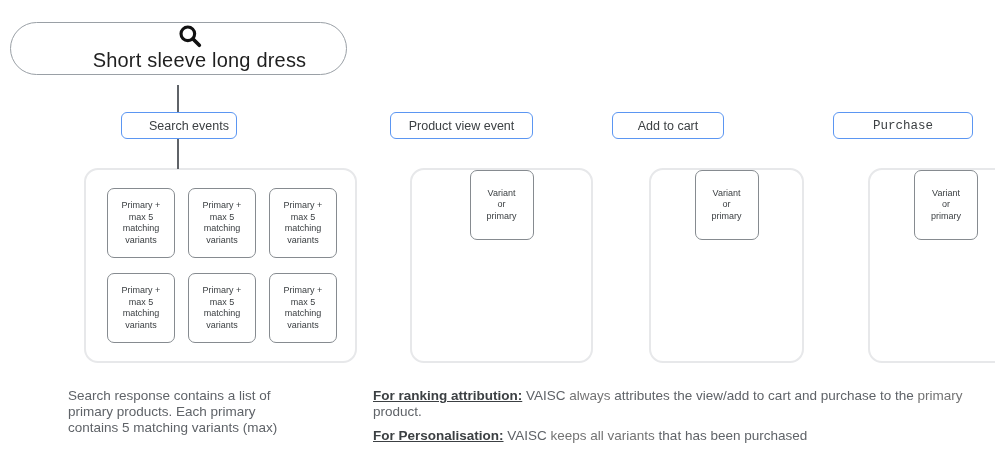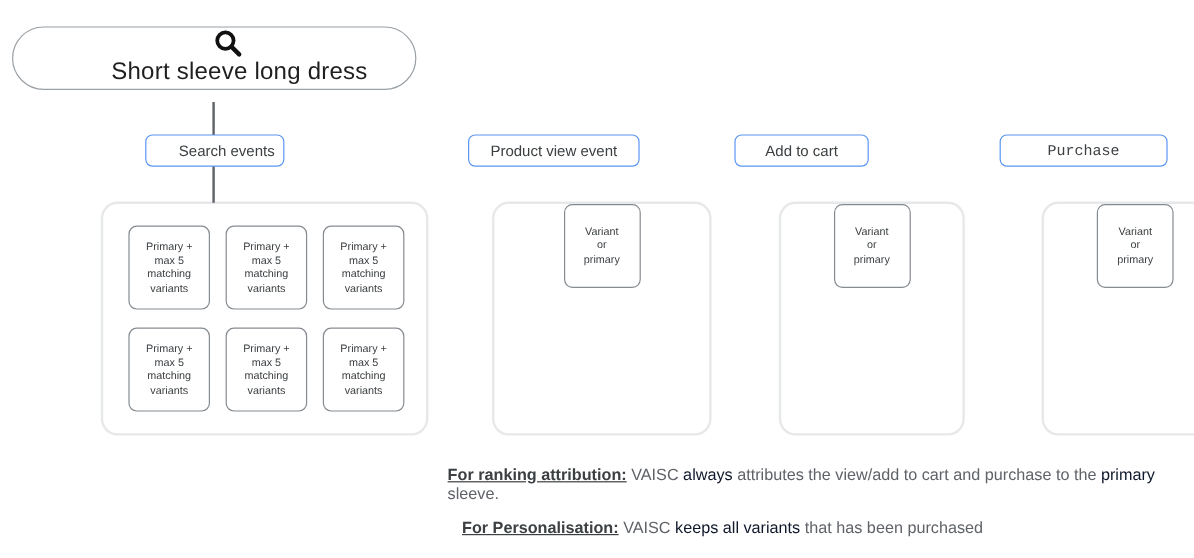--- a/index.html
+++ b/index.html
@@ -46,23 +46,23 @@
   }
   .panel.center .mini{width:64px;height:70px;}
   
   .note-left{
     position:absolute;left:68px;top:388px;width:310px;
     font-size:13.5px;line-height:16px;color:#5f6368;white-space:pre-line;
   }
   .notes-right{position:absolute;left:373px;top:388px;width:620px;
     font-size:13.5px;line-height:16px;color:#5f6368;}
   .notes-right p{margin:0 0 8px 0;}
-  .notes-right p:last-child{margin:12px;}
+  .notes-right p:last-child{margin:0;}
   .notes-right b{color:#3c4043;font-weight:bold;text-decoration:underline;}
-  .red{color:#0f172a;}
+  .red{color:#737373;}
 </style>
 </head>
 <body>
 
 <div class="canvas">
 
   <div class="search-pill">
     <svg width="26" height="26" viewBox="0 0 24 24">
       <circle cx="10" cy="10" r="6.3" fill="none" stroke="#111111" stroke-width="2.9"></circle>
       <line x1="14.8" y1="14.8" x2="20.6" y2="20.6" stroke="#111111" stroke-width="3.4" stroke-linecap="round"></line>
@@ -115,19 +115,22 @@
 or
 primary</div>
   </div>
 
   <div class="panel p4 center">
     <div class="mini">Variant
 or
 primary</div>
   </div>
 
+  <div class="note-left">Search response contains a list of
+primary products. Each primary
+contains 5 matching variants (max)</div>
 
   <div class="notes-right">
-    <p><b>For ranking attribution:</b><span> VAISC </span><span class="red">always</span><span> attributes the view/add to cart and purchase to the </span><span class="red">primary</span><span> sleeve.</span></p>
+    <p><b>For ranking attribution:</b><span> VAISC </span><span class="red">always</span><span> attributes the view/add to cart and purchase to the </span><span class="red">primary</span><span> product.</span></p>
     <p><b>For Personalisation:</b><span> VAISC </span><span class="red">keeps all variants</span><span> that has been purchased</span></p>
   </div>
 
 </div>
 
 </body></html>

